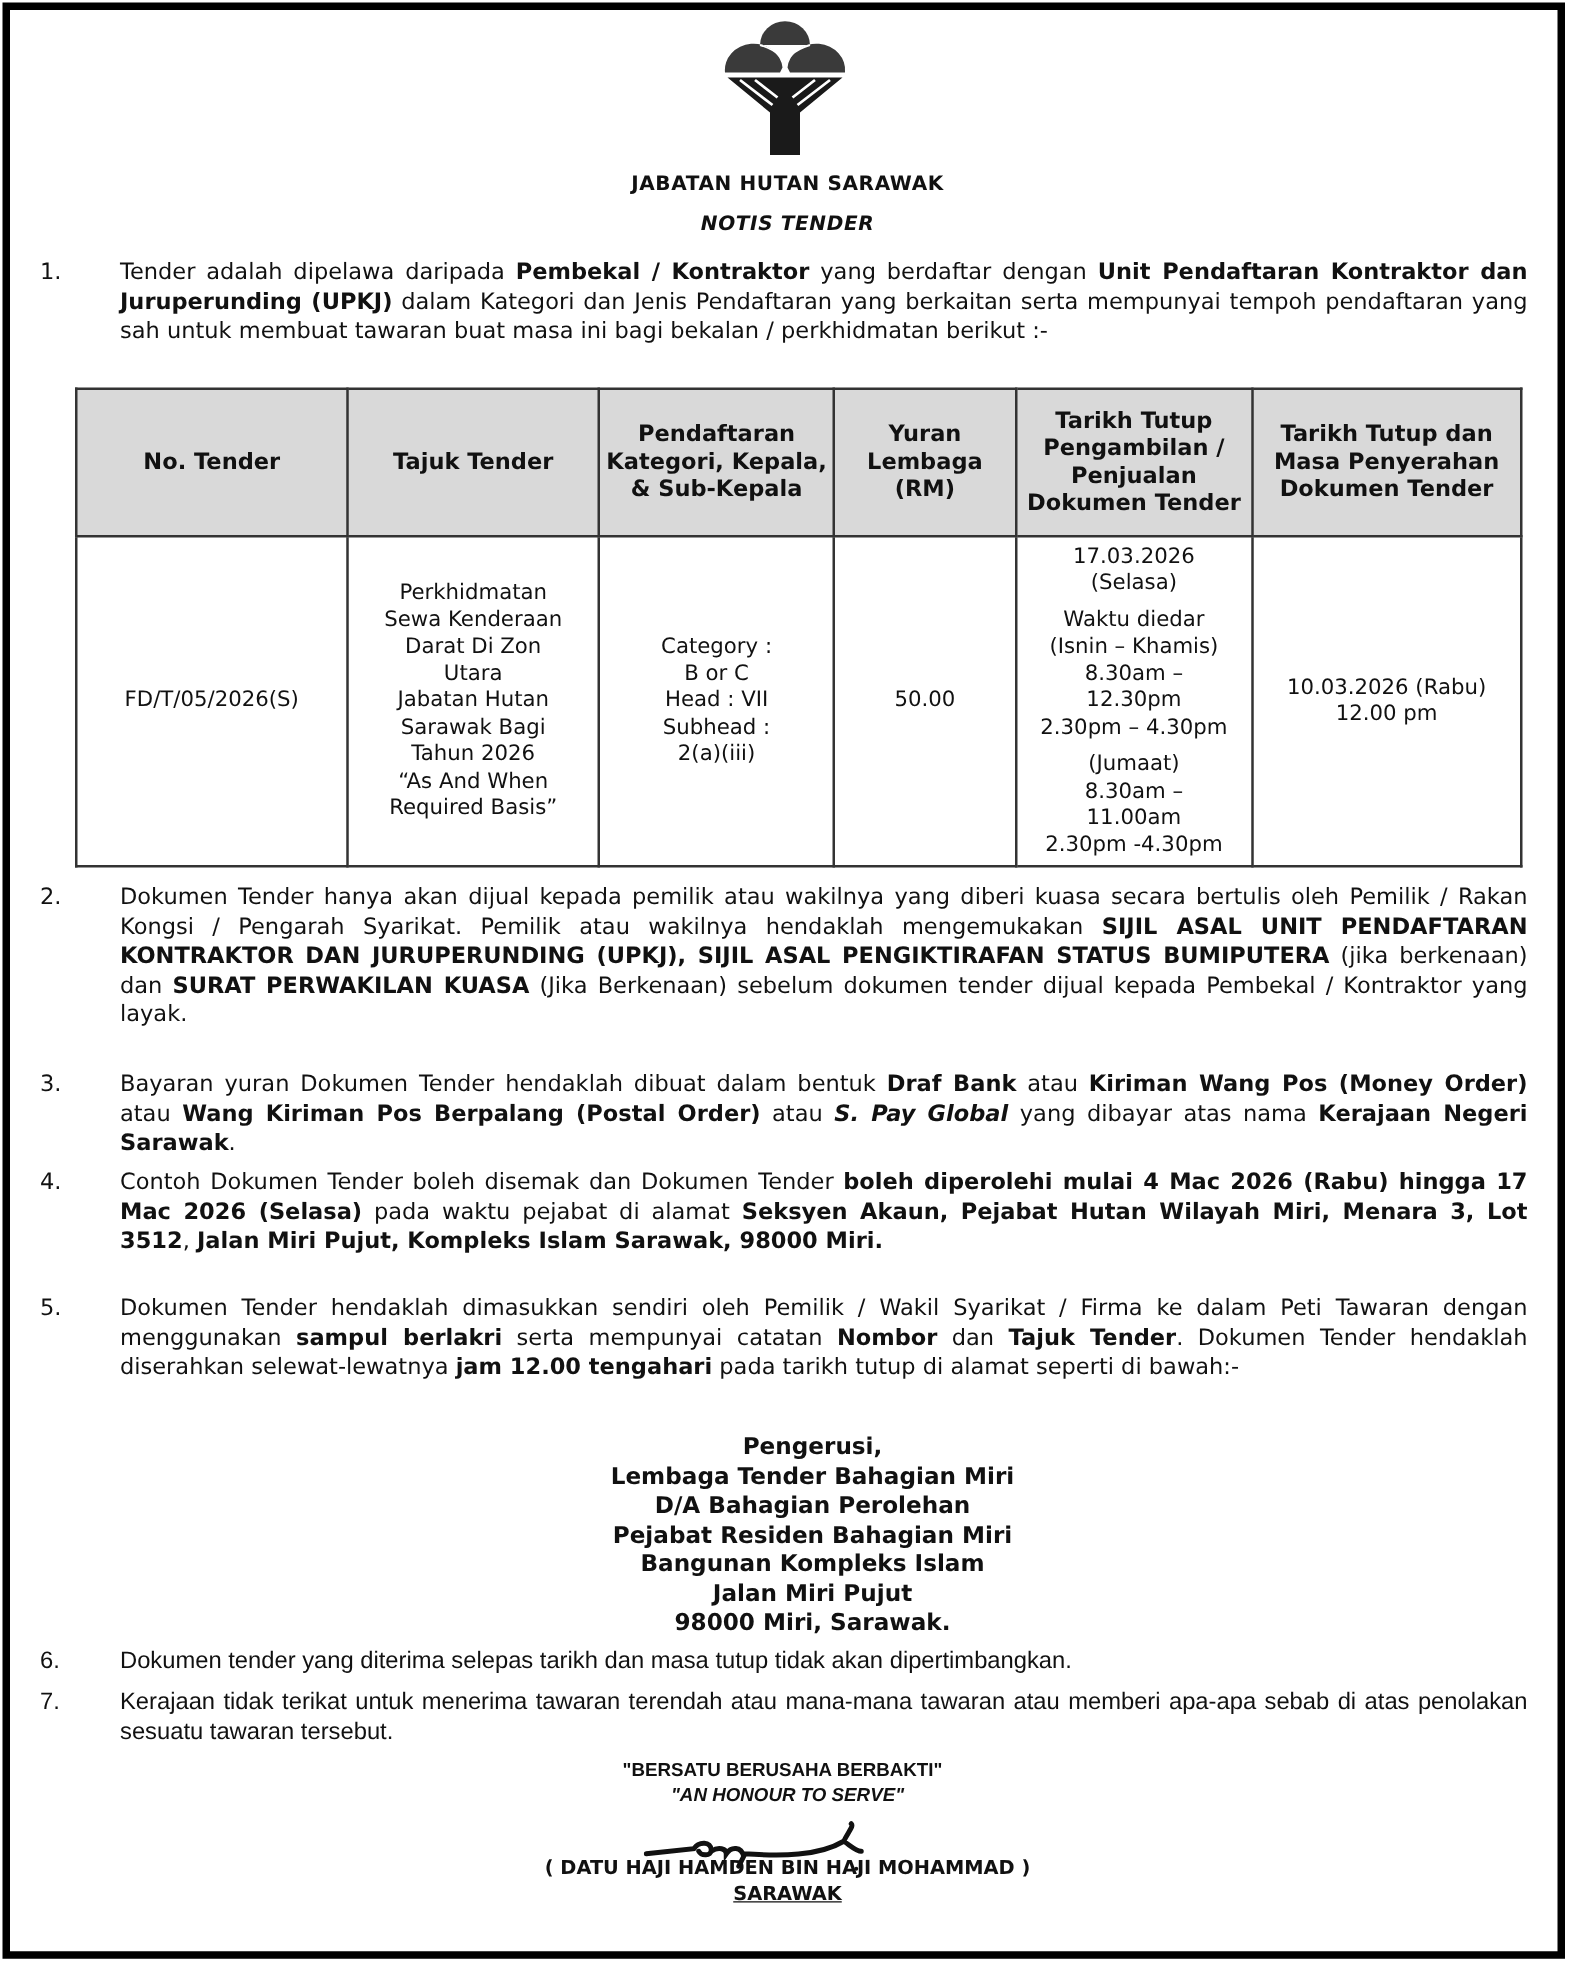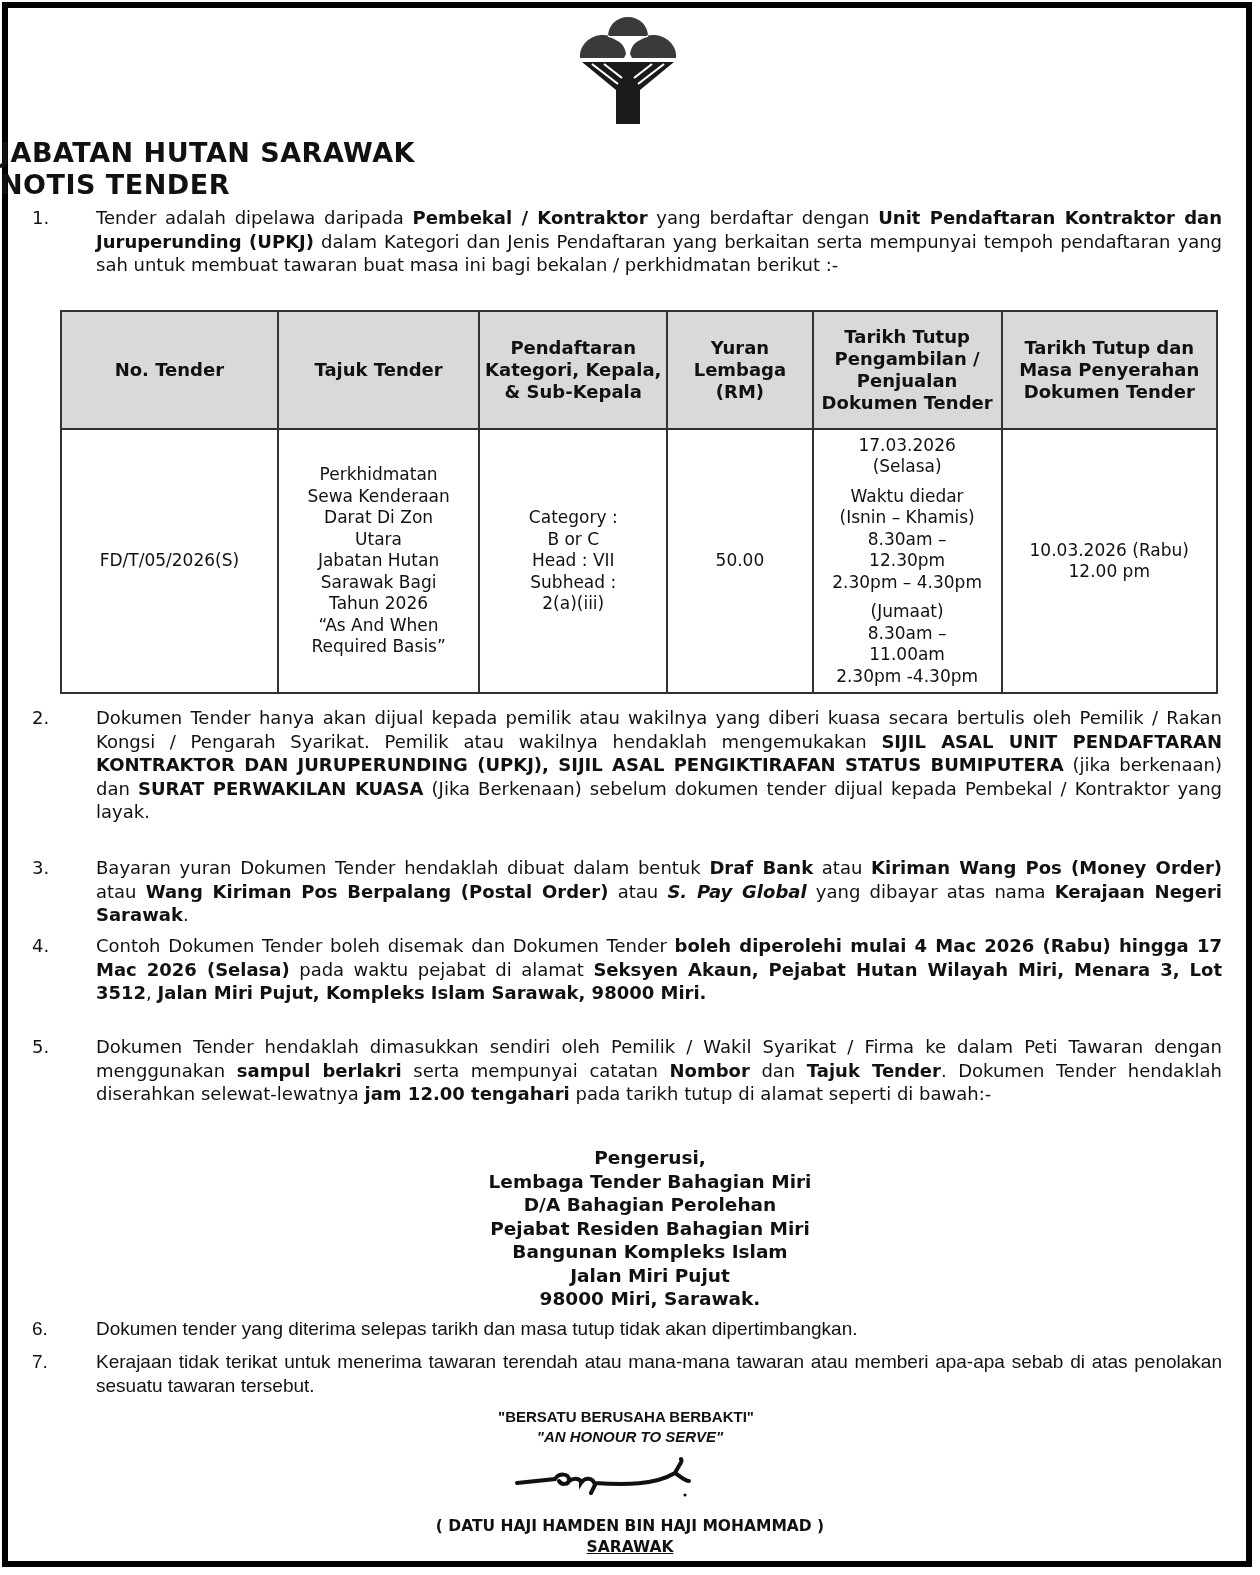--- a/index.html
+++ b/index.html
@@ -1,24 +1,24 @@
 <!DOCTYPE html>
 <html><head>
 <meta charset="utf-8">
 <style>
   html, body { margin: 0; padding: 0; background: #ffffff; }
   body { width: 1260px; height: 1575px; position: relative; overflow: hidden;
          font-family: "DejaVu Sans", sans-serif; color: #111; }
   .frame { position: absolute; left: 2px; top: 2px; width: 1250px; height: 1565px;
            border: 6px solid #000; box-sizing: border-box; }
   .logo { position: absolute; left: 578px; top: 6px; width: 104px; width: 100px; height: 118px; }
-  .title { position: absolute; left: 0; width: 1260px; font-weight: bold;
-           font-size: 27px; letter-spacing: 0.5px; color: #111; }
+  .title { position: absolute; left: 0; width: 1260px; text-align: center; font-weight: bold;
+           font-size: 16px; letter-spacing: 0.5px; color: #111; }
   .t1 { top: 137px; }
-  .t2 { top: 169px; }
+  .t2 { top: 169px; font-style: italic; }
 
   .para { position: absolute; left: 32px; width: 1190px; font-size: 18px; line-height: 23.5px; }
   .para .num { position: absolute; left: 0; top: 0; width: 40px; }
   .para .txt { margin-left: 64px; text-align: justify; text-align-last: left; }
   .para b { font-weight: bold; }
   .p1 { top: 206px; }
   .p2 { top: 706px; }
   .p3 { top: 856px; }
   .p4 { top: 934px; }
   .p5 { top: 1035px; }
@@ -34,21 +34,21 @@
   .c5 { width: 188px; } .c6 { width: 222px; margin-left: 24px; }
   .gap { display: block; height: 8px; }
 
   .addr { position: absolute; left: 0; width: 1300px; top: 1146px; text-align: center; font-weight: bold;
           font-size: 18.5px; line-height: 23.5px; }
   .motto { position: absolute; left: 0; width: 1260px; text-align: center; font-weight: bold;
            font-family: "Liberation Sans", sans-serif; font-size: 15px; }
   .m1 { top: 1408px; left: -4px; }
   .m2 { top: 1428px; font-style: italic; left: 0; }
   .sig { position: absolute; left: 515px; top: 1455px; width: 180px; height: 42px; }
-  .signame { position: absolute; left: 0; width: 1260px; top: 1516px; text-align: center; font-weight: bold;
+  .signame { position: absolute; left: 0; width: 1260px; top: 1484px; text-align: center; font-weight: bold;
              font-size: 15.5px; line-height: 21px; }
   .signame .ul { text-decoration: underline; }
 </style>
 </head>
 <body>
 
 <div class="frame"></div>
 
 <svg class="logo" viewBox="0 0 100 118">
   <path d="M30 30 A20 19 0 0 1 70 30 Z" fill="#3a3a3a"></path>

